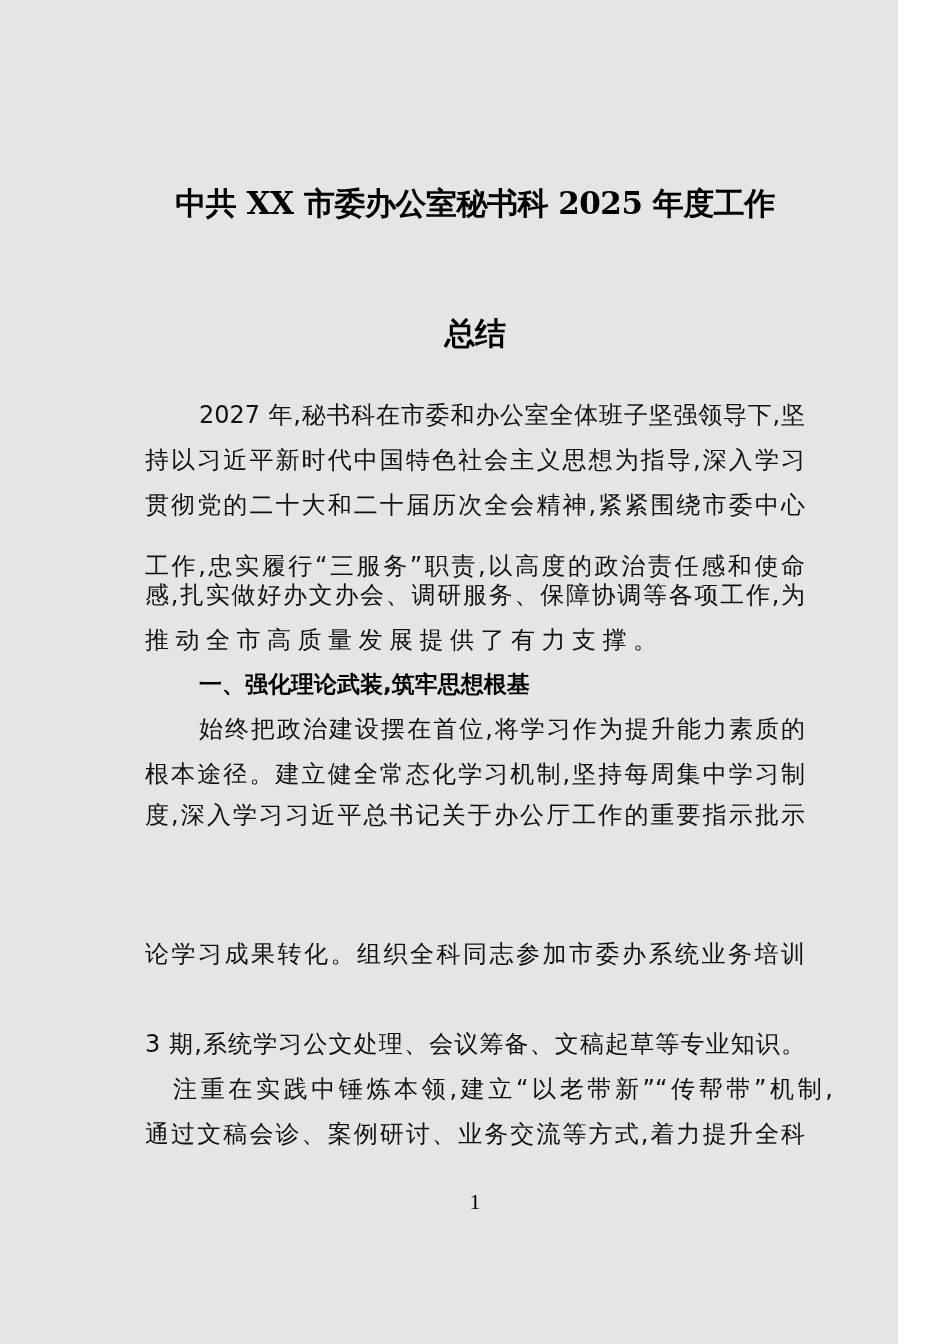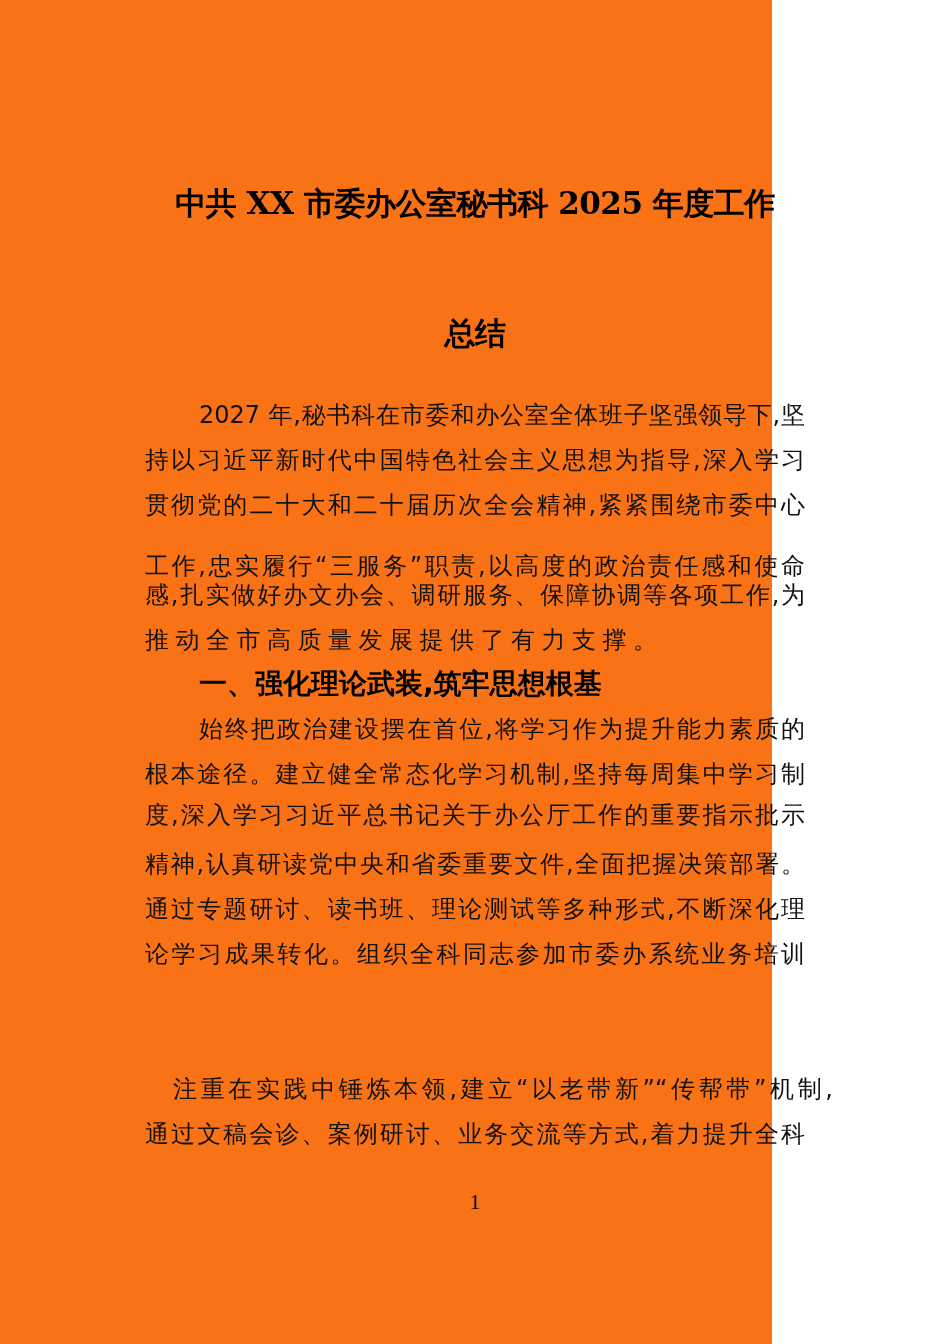--- a/index.html
+++ b/index.html
@@ -11,24 +11,23 @@
       width: 950px;
       height: 1344px;
       position: relative;
       overflow: hidden;
       font-family: "DejaVu Serif", "Liberation Serif", serif;
       color: #000000;
     }
     .page {
       position: absolute;
       left: 0; top: 0;
-      width: 760px;
+      width: 898px;
       height: 1344px;
-      background: #f97316;
-      padding-left: 12px;
+      background: #e5e5e5;
     }
     .title-line {
       position: absolute;
       left: 145px;
       width: 660px;
       text-align: center;
       font-family: "DejaVu Serif", "Liberation Serif", serif;
       font-weight: bold;
       font-size: 31px;
       line-height: 40px;
@@ -54,21 +53,21 @@
     }
     .line.indent {
       left: 199px;
       width: 606px;
     }
     .heading-line {
       position: absolute;
       left: 199px;
       font-family: "DejaVu Sans", sans-serif;
       font-weight: bold;
-      font-size: 28px;
+      font-size: 23px;
       line-height: 32px;
       white-space: nowrap;
       color: #000000;
     }
     .page-number {
       position: absolute;
       left: 0;
       width: 950px;
       top: 1189px;
       text-align: center;
@@ -90,21 +89,20 @@
   <div class="line" style="top:489px;">贯彻党的二十大和二十届历次全会精神,紧紧围绕市委中心</div>
   <div class="line" style="top:550px;">工作,忠实履行“三服务”职责,以高度的政治责任感和使命</div>
   <div class="line" style="top:579px;">感,扎实做好办文办会、调研服务、保障协调等各项工作,为</div>
   <div class="line last" style="top:624px;">推动全市高质量发展提供了有力支撑。</div>
 
   <div class="heading-line" style="top:668px;">一、强化理论武装,筑牢思想根基</div>
 
   <div class="line indent" style="top:713px;">始终把政治建设摆在首位,将学习作为提升能力素质的</div>
   <div class="line" style="top:758px;">根本途径。建立健全常态化学习机制,坚持每周集中学习制</div>
   <div class="line" style="top:799px;">度,深入学习习近平总书记关于办公厅工作的重要指示批示</div>
-  <div class="line" style="top:848px;">精神,认真研读党中央和省委重要文件,全面把握决策部署。</div>
-  <div class="line" style="top:893px;">通过专题研讨、读书班、理论测试等多种形式,不断深化理</div>
   <div class="line" style="top:938px;">论学习成果转化。组织全科同志参加市委办系统业务培训</div>
+  <div class="line" style="top:1028px;">3 期,系统学习公文处理、会议筹备、文稿起草等专业知识。</div>
   <div class="line" style="top:1073px;margin-left:28px;">注重在实践中锤炼本领,建立“以老带新”“传帮带”机制,</div>
   <div class="line" style="top:1118px;">通过文稿会诊、案例研讨、业务交流等方式,着力提升全科</div>
 
   <div class="page-number">1</div>
 
 </div>
 
 </body></html>

